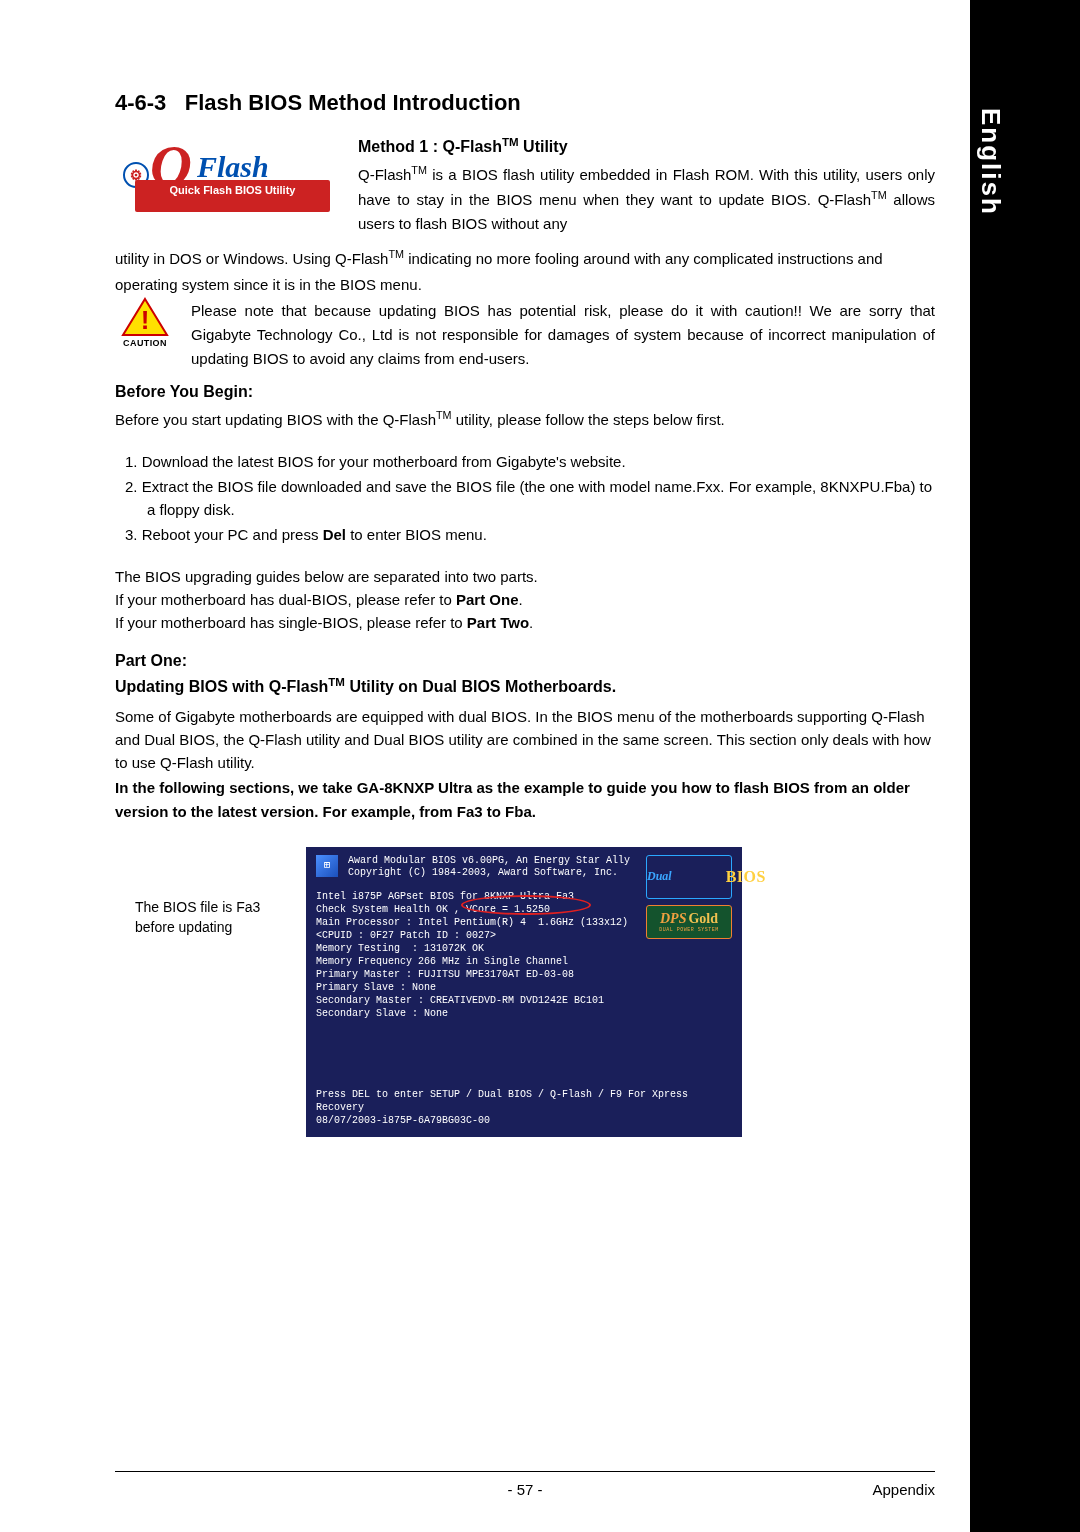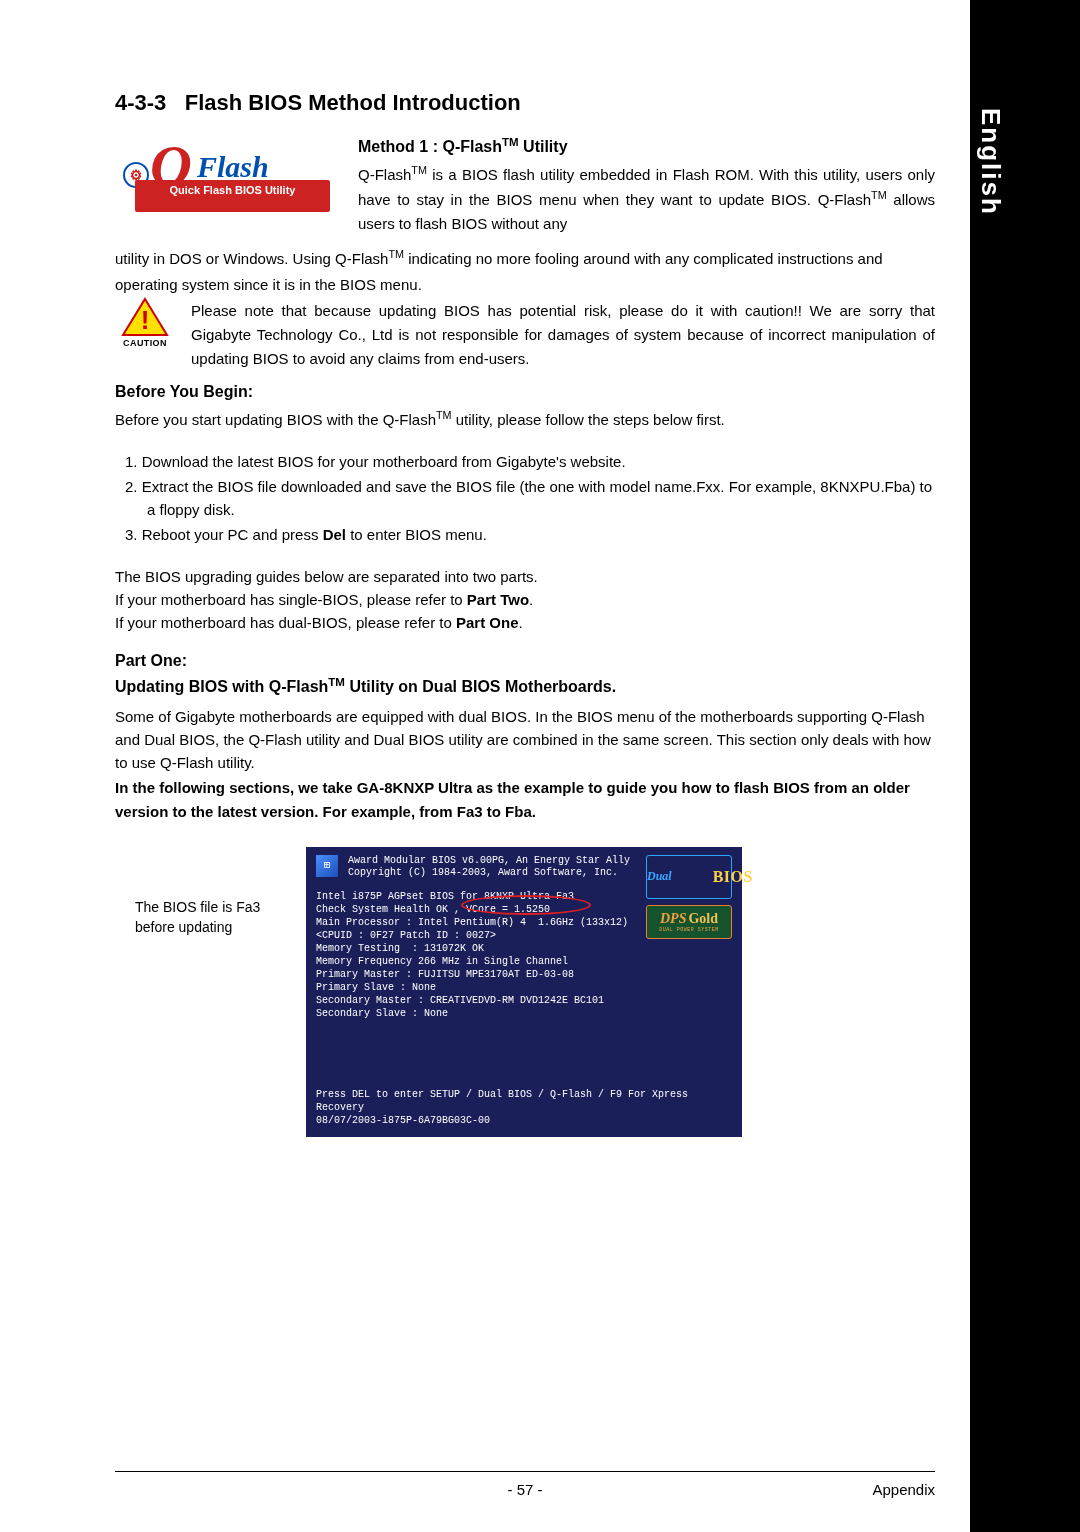--- a/index.html
+++ b/index.html
@@ -227,20 +227,21 @@
     font-style: italic;
     font-size: 12px;
     font-weight: bold;
     margin-right: 2px;
   }
   .dual-bios-logo .bios {
     color: #ffd040;
     font-weight: 900;
     font-size: 16px;
     letter-spacing: 0.5px;
+    margin-left: 13px;
   }
   .dps-logo {
     height: 34px;
     border: 1.5px solid #f08030;
     border-radius: 3px;
     display: flex;
     flex-direction: column;
     align-items: center;
     justify-content: center;
     background: #14532d;
@@ -308,21 +309,21 @@
   .sup { font-size: 0.72em; vertical-align: super; }
 </style>
 </head>
 <body>
 
 <div class="black-bar"></div>
 <div class="lang-tab">English</div>
 
 <div class="page">
   <div class="sec-heading">
-    <span>4-3-3</span>&nbsp;&nbsp;
+    <span>4-6-3</span>&nbsp;&nbsp;
     <span>Flash BIOS Method Introduction</span>
   </div>
 
   <div class="intro-row">
     <div class="qflash-logo">
       <div class="ic">⚙</div>
       <div class="big-q">Q</div>
       <div class="flash-txt">Flash</div>
       <div class="redbar">Quick Flash BIOS Utility</div>
     </div>
@@ -350,24 +351,24 @@
   <div class="para">Before you start updating BIOS with the Q-Flash<span class="sup">TM</span> utility, please follow the steps below first.</div>
 
   <ol class="steps">
     <li>Download the latest BIOS for your motherboard from Gigabyte's website.</li>
     <li>Extract the BIOS file downloaded and save the BIOS file (the one with model name.Fxx. For example, 8KNXPU.Fba) to a floppy disk.</li>
     <li><span id="step3">Reboot your PC and press <span class="bold">Del</span> to enter BIOS menu.</span></li>
   </ol>
 
   <div class="para mt">The BIOS upgrading guides below are separated into two parts.</div>
   <div class="para">
+    <span>If your motherboard has dual-BIOS, please refer to </span><span class="bold">Part One</span>.
+  </div>
+  <div class="para">
     <span>If your motherboard has single-BIOS, please refer to </span><span class="bold">Part Two</span>.
-  </div>
-  <div class="para">
-    <span>If your motherboard has dual-BIOS, please refer to </span><span class="bold">Part One</span>.
   </div>
 
   <div class="sub-heading mt">Part One:</div>
   <div class="sub-heading" style="margin-top:2px;">Updating BIOS with Q-Flash<span class="sup">TM</span> Utility on Dual BIOS Motherboards.</div>
   <div class="para" style="margin-top:8px;">Some of Gigabyte motherboards are equipped with dual BIOS. In the BIOS menu of the motherboards supporting Q-Flash and Dual BIOS, the Q-Flash utility and Dual BIOS utility are combined in the same screen. This section only deals with how to use Q-Flash utility.</div>
   <div class="para bold" style="margin-top:2px;">In the following sections, we take GA-8KNXP Ultra as the example to guide you how to flash BIOS from an older version to the latest version. For example, from Fa3 to Fba.</div>
 
   <div class="figure-wrap">
     <div class="fig-caption">The BIOS file is Fa3 before updating</div>
     <div class="bios-screen">

